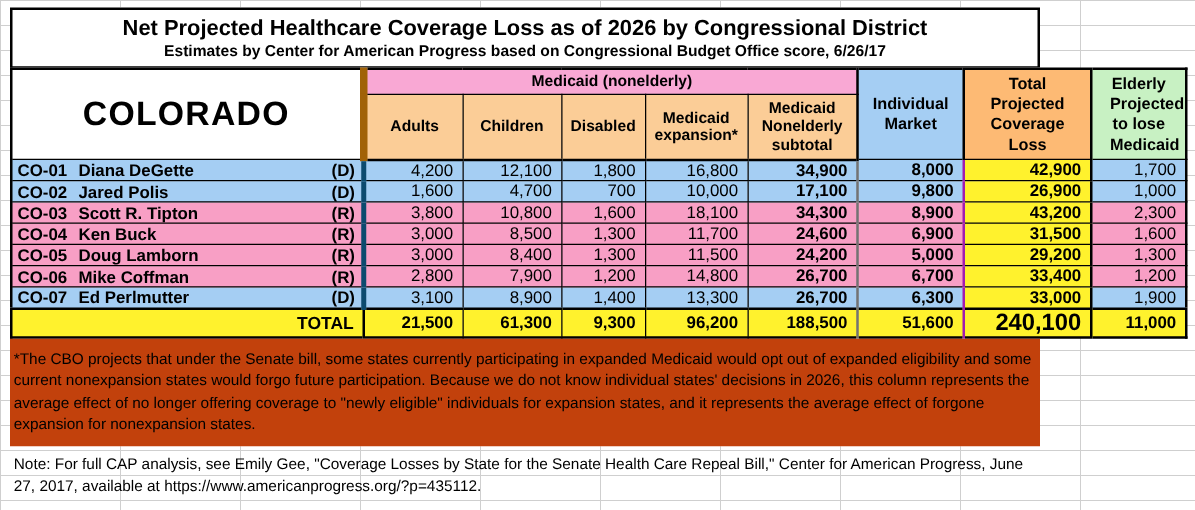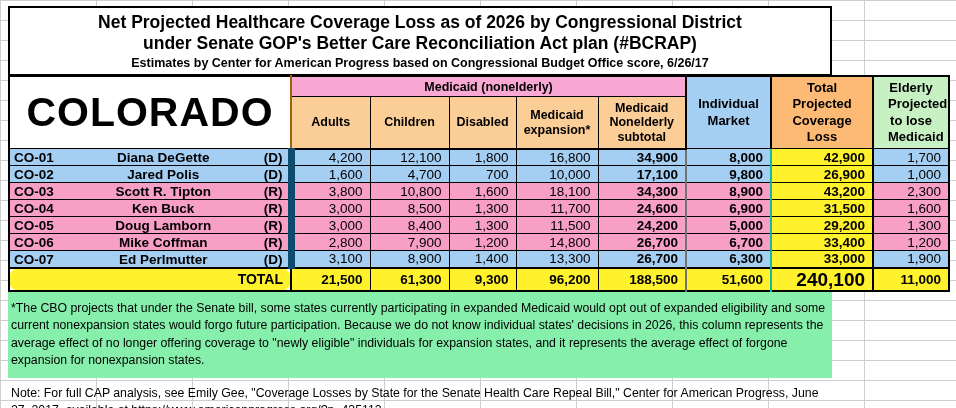--- a/index.html
+++ b/index.html
@@ -20,59 +20,58 @@
     text-align: center; padding: 4px 0 3px; background: #fff;
   }
   .t-big   { font-size: 17.5px; font-weight: bold; line-height: 1.22; }
   .t-small { font-size: 12.5px; font-weight: bold; line-height: 1.3; }
 
   
   table { border-collapse: collapse; width: 940px; table-layout: fixed; border: 2px solid #000; }
   th, td { border: 1px solid #000; padding: 0; color: #000; }
   th { font-weight: bold; }
 
-  th.state-cell { background: #fff; font-size: 41px; font-weight: bold; letter-spacing: 1px; border-right: 2px solid #a16207; }
+  th.state-cell { background: #fff; font-size: 27px; font-weight: bold; letter-spacing: 1px; border-right: 6px solid #a16207; }
   th.group-hdr  { background: #f9a8d4; font-size: 12.5px; height: 21px; }
   th.col-hdr    { background: #FBCD97; font-size: 12.5px; line-height: 1.18; height: 52px; vertical-align: middle; padding: 0 2px; }
   th.hdr-im     { background: #A5CEF3; font-size: 13px; line-height: 1.25; border-left: 2px solid #000; padding: 0 4px; }
   th.hdr-total  { background: #fdba74; font-size: 13px; line-height: 1.25; border-left: 2px solid #000; border-right: 2px solid #000; padding: 0 4px; }
   th.hdr-eld    { background: #C8F1C3; font-size: 13px; line-height: 1.25; padding: 0 14px; }
   thead tr.sub-row th { border-bottom: 2px solid #000; }
 
   tr.dem td { background: #A5CEF3; }
   tr.rep td { background: #F89FC5; }
 
-  td.name-cell { font-size: 13.5px; font-weight: bold; padding: 0 5px 0 4px; border-right: 7px solid #0c4a6e; height: 17px; }
+  td.name-cell { font-size: 13.5px; font-weight: bold; padding: 0 5px 0 4px; border-right: 4px solid #0c4a6e; height: 17px; }
   .name-inner { display: flex; align-items: baseline; }
   .dist-label { margin-right: 9px; white-space: pre; }
-  .rep-name   { flex: 1; text-align: center; white-space: nowrap; overflow: hidden; }
+  .rep-name   { flex: 1; text-align: left; white-space: nowrap; overflow: hidden; }
   .party-label { text-align: right; }
 
   td.num { text-align: right; padding-right: 7px; font-size: 13.5px; height: 17px; line-height: 1; }
   td.c-sub, td.c-im { font-weight: bold; }
   td.c-im    { border-left: 2px solid #737373; }
-  td.c-total { background: #FFF22D !important; font-weight: bold; border-left: 2px solid #14b8a6; border-right: 2px solid #000; }
+  td.c-total { background: #FFF22D !important; font-weight: bold; border-left: 2px solid #a21caf; border-right: 2px solid #000; }
 
   tr.total-row td { background: #FFF22D; font-weight: bold; border-top: 2px solid #000; height: 23px; }
-  tr.total-row td.total-label { text-align: right; padding-right: 7px; font-size: 14px; border-right: 2px solid #000; border-radius: 10px; }
+  tr.total-row td.total-label { text-align: right; padding-right: 7px; font-size: 14px; border-right: 2px solid #000; }
   tr.total-row td.grand { font-size: 19px; }
 
   
-  .notes { background: #86efac; padding: 8px 3px 0 3px; height: 86px; }
+  .notes { background: #c2410c; padding: 8px 3px 0 3px; height: 86px; }
   .notes p { margin: 0; font-size: 12.3px; line-height: 1.42; }
   .notes p.note2 { margin-top: 15px; }
 </style>
 </head>
 <body>
 
 <div class="artifact">
 
   <div class="title-block">
     <div class="t-big">Net Projected Healthcare Coverage Loss as of 2026 by Congressional District</div>
-    <div class="t-big">under Senate GOP's Better Care Reconciliation Act plan (#BCRAP)</div>
     <div class="t-small">Estimates by Center for American Progress based on Congressional Budget Office score, 6/26/17</div>
   </div>
 
   <table>
     <colgroup>
       <col style="width:282px">
         <col style="width:79px">
         <col style="width:79px">
         <col style="width:67px">
       <col style="width:82px">

